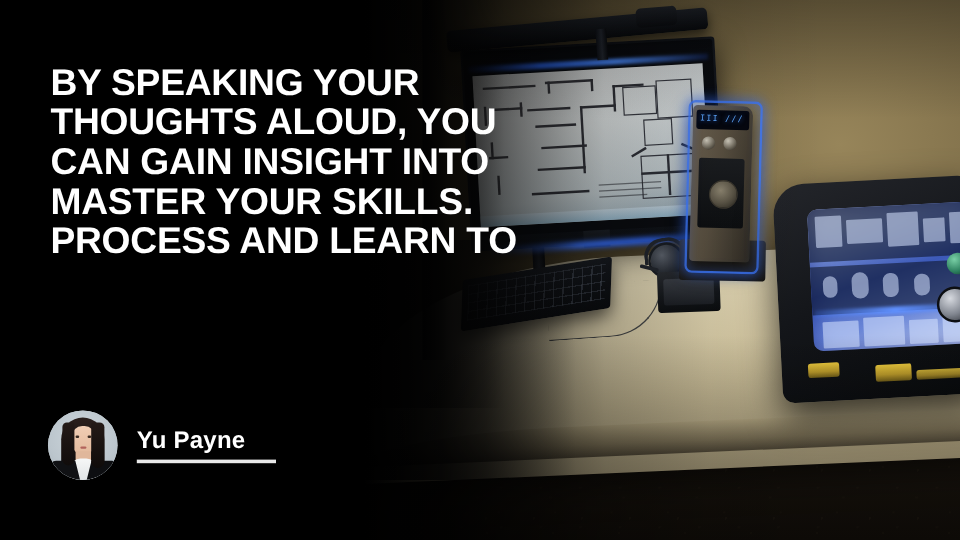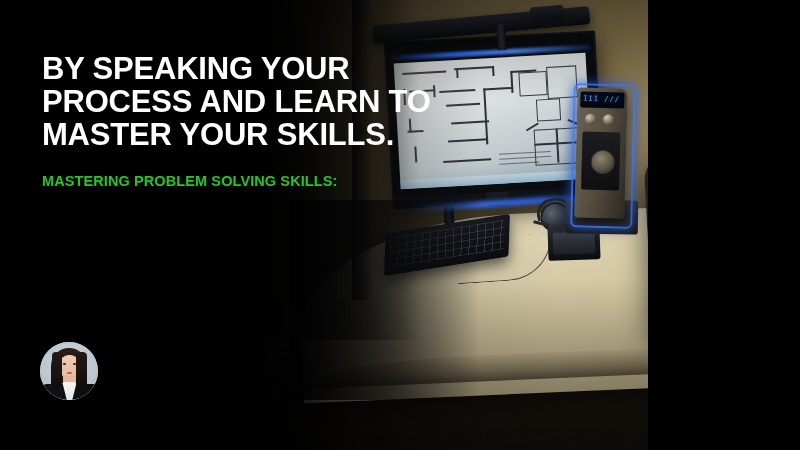--- a/index.html
+++ b/index.html
@@ -6,21 +6,21 @@
     margin: 0;
     padding: 0;
     background: #000;
   }
   body {
     font-family: "Liberation Sans", sans-serif;
   }
 
   #banner {
     position: relative;
-    width: 648px;
+    width: 800px;
     height: 450px;
     overflow: hidden;
     background: #701a75;
   }
 
   
   .photo {
     position: absolute;
     inset: 0;
     overflow: hidden;
@@ -687,38 +687,43 @@
     <div class="wall-corner"></div>
     <div class="desk-shadow-left"></div>
   </div>
 
   <div class="scrim"></div>
   <div class="scrim-bottom"></div>
 
   <div class="content">
     <h1 class="headline">
       <span class="ln">BY SPEAKING YOUR</span>
+      <span class="ln">THOUGHTS ALOUD, YOU</span>
+      <span class="ln">CAN GAIN INSIGHT INTO</span>
+      <span class="ln">MASTER YOUR SKILLS.</span>
       <span class="ln">PROCESS AND LEARN TO</span>
-      <span class="ln">MASTER YOUR SKILLS.</span>
     </h1>
     <div class="subhead">
-      <span class="ln">MASTERING PROBLEM SOLVING SKILLS:</span>
     </div>
   </div>
 
   <div class="byline">
     <div class="avatar">
       <div class="av-bg"></div>
       <div class="av-hair"></div>
       <div class="av-face"></div>
       <div class="av-eye" style="left:23px; top:21px;"></div>
       <div class="av-eye" style="left:33px; top:21px;"></div>
       <div class="av-mouth"></div>
       <div class="av-neck"></div>
       <div class="av-turtle"></div>
       <div class="av-blazer-l"></div>
       <div class="av-blazer-r"></div>
       <div class="av-hair-front-l"></div>
       <div class="av-hair-front-r"></div>
     </div>
+    <div class="byline-text">
+      <div class="author-name">Yu Payne</div>
+      <div class="name-rule"></div>
+    </div>
   </div>
 
 </div>
 
 </body></html>

